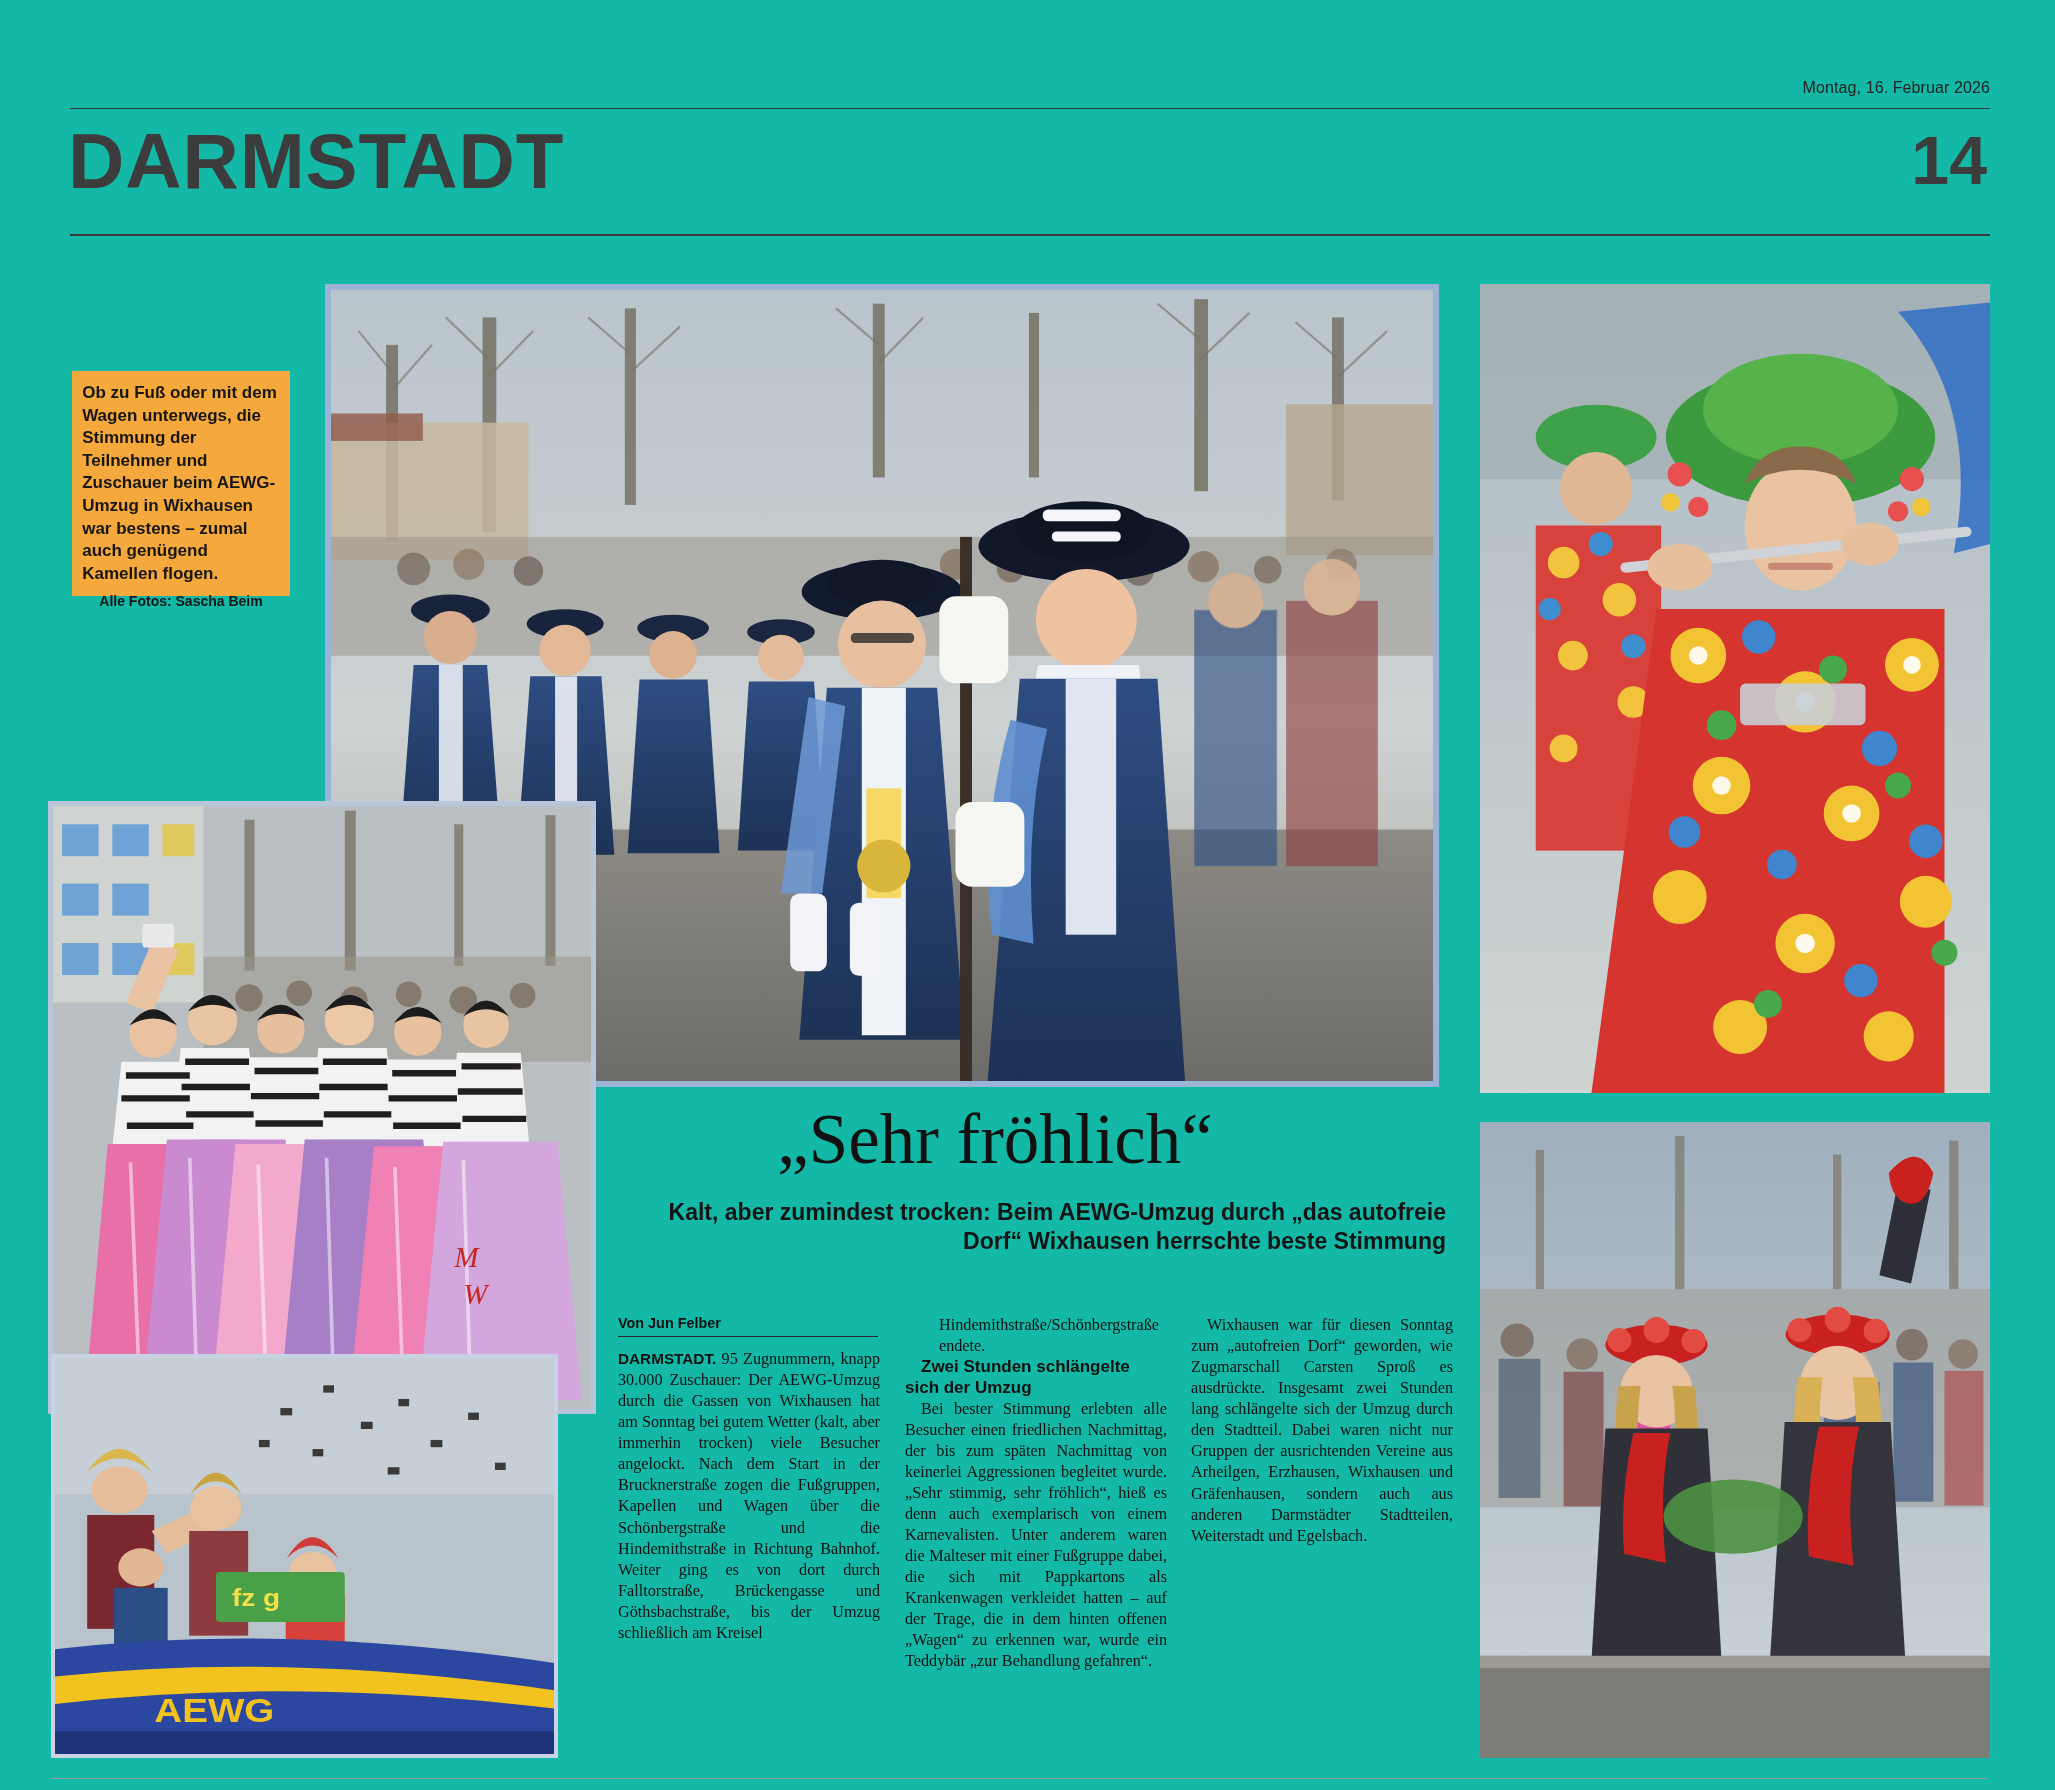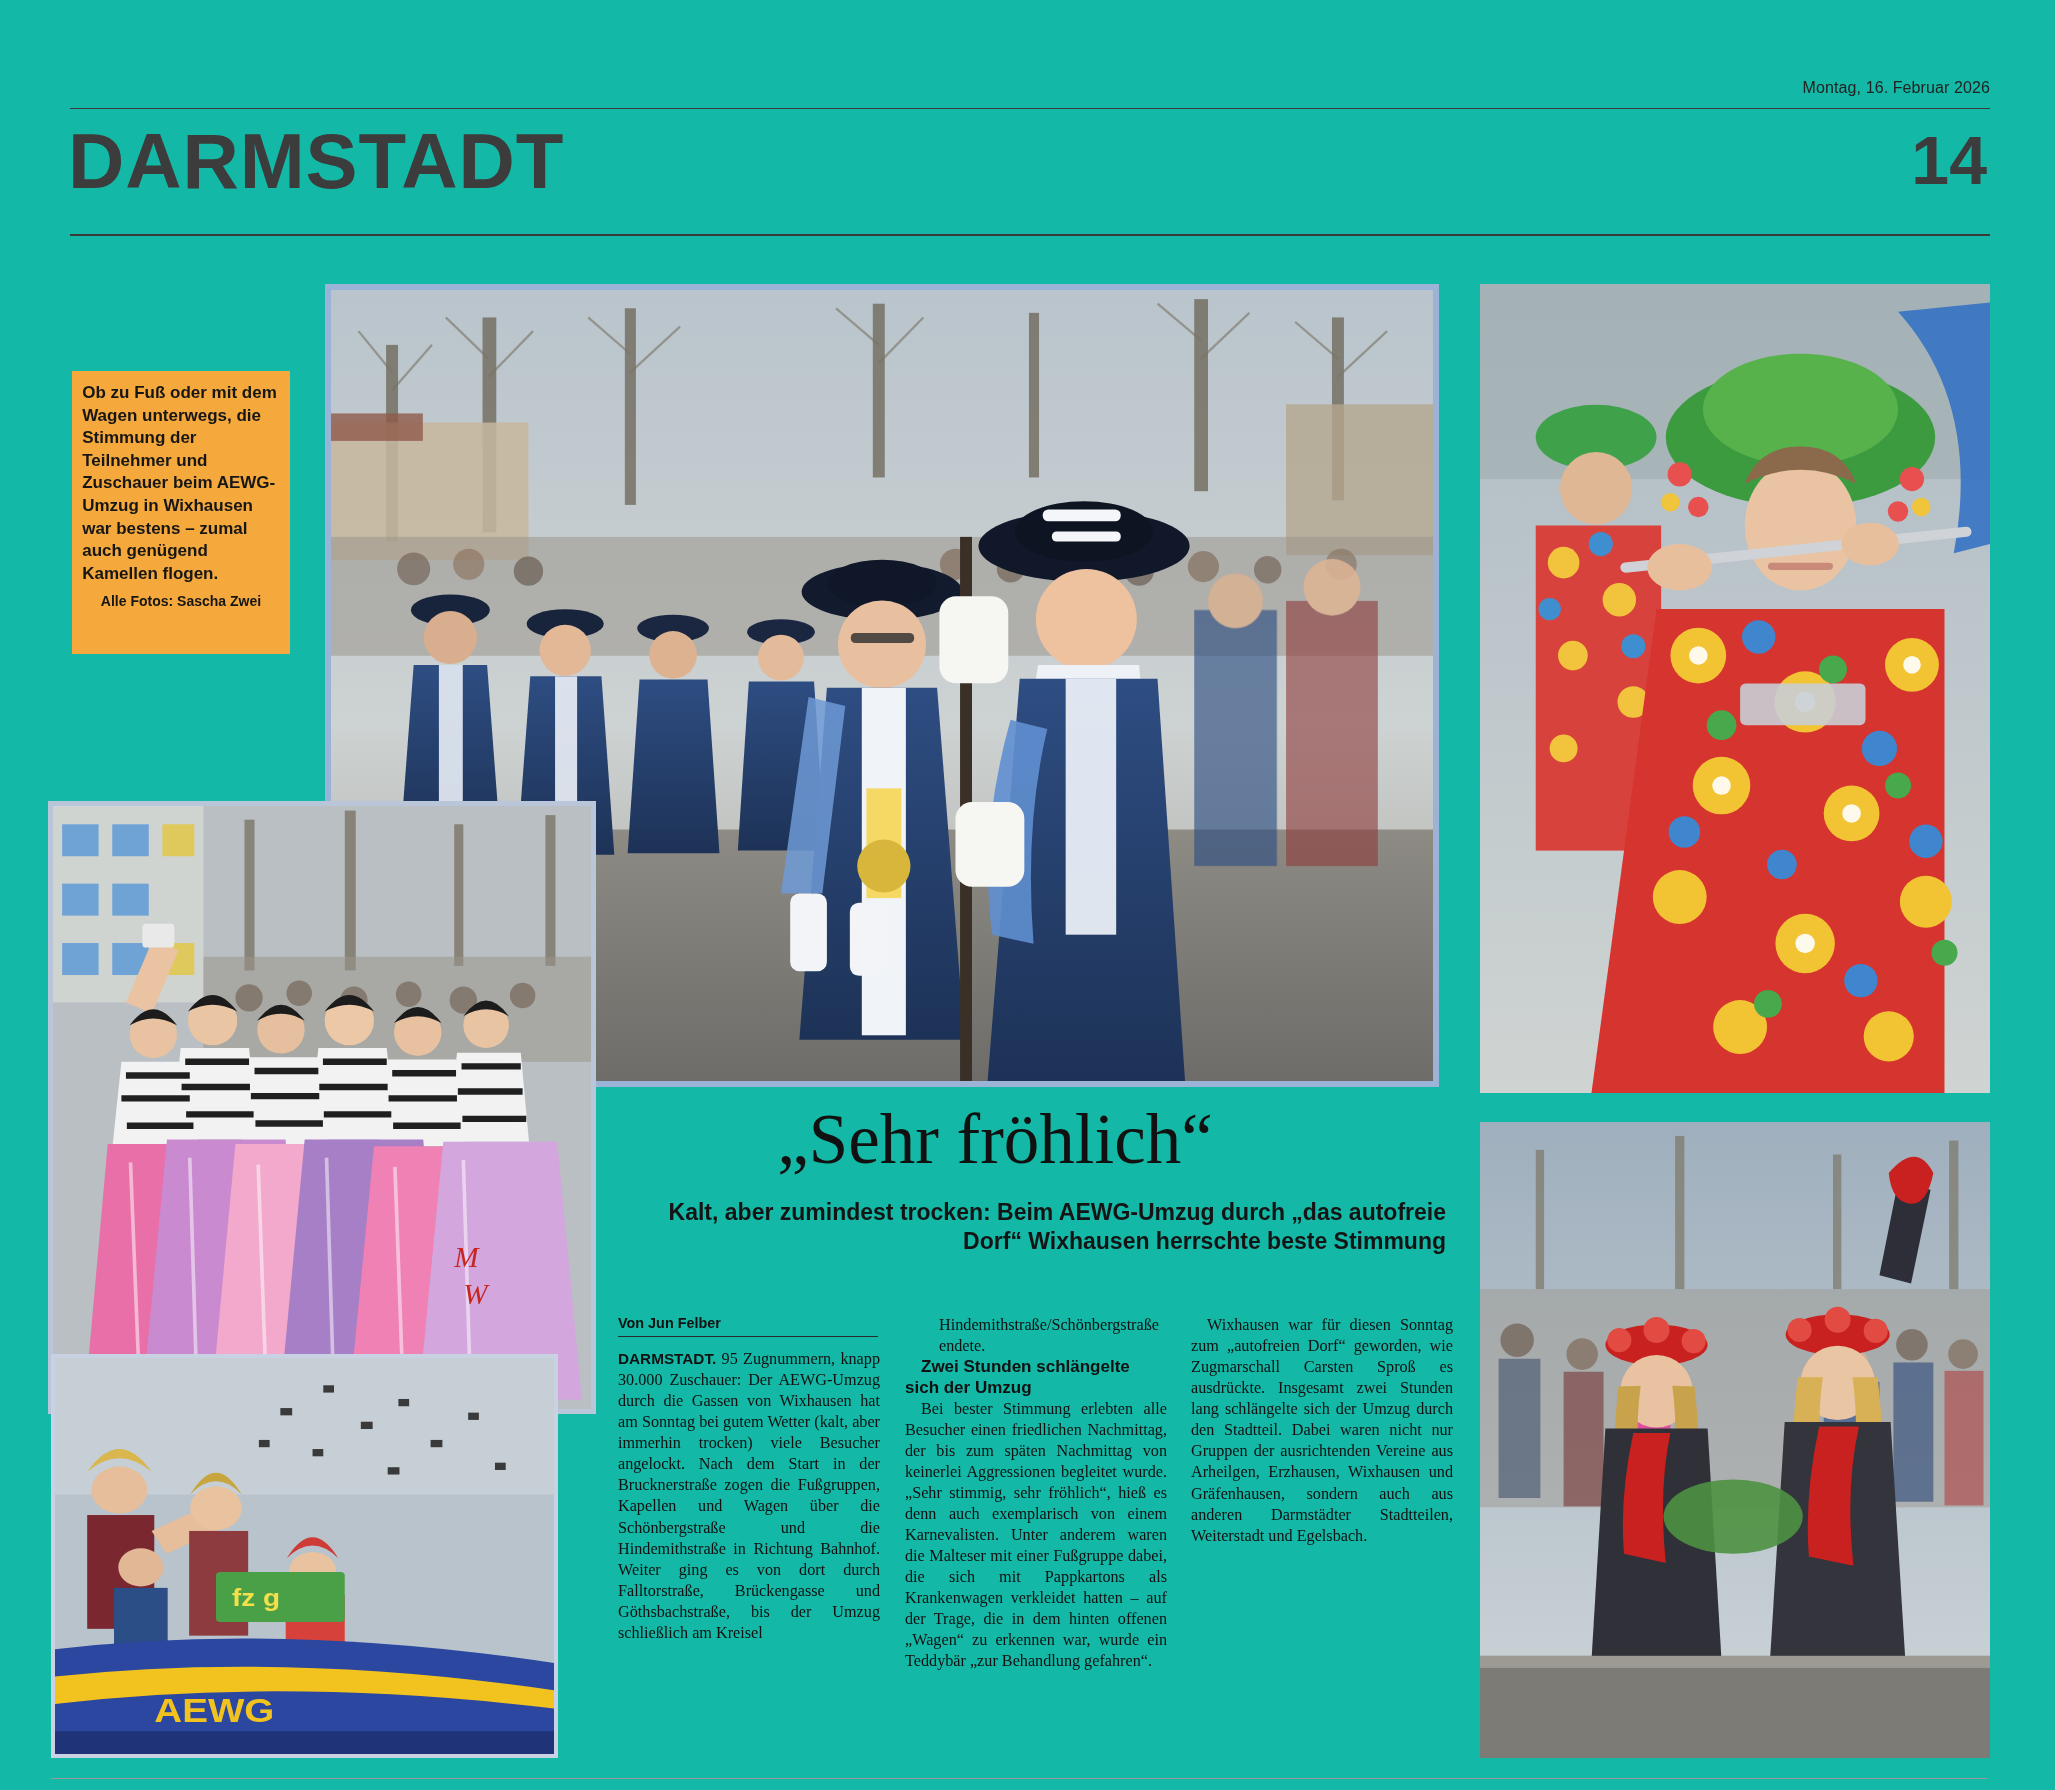--- a/index.html
+++ b/index.html
@@ -59,21 +59,21 @@
     font-size: 68px;
     color: #3c3c3c;
     line-height: 1;
     text-align: center;
   }
 
   
   .caption-box {
     position: absolute;
     left: 72px; top: 371px;
-    width: 218px; height: 283px;
+    width: 218px; height: 225px;
     background: #f5a83b;
     padding: 11px 10.2px 8.4px 10.2px;
     box-sizing: border-box;
     font-family: "Liberation Sans", sans-serif;
     font-weight: bold;
     font-size: 17px;
     line-height: 1.33;
     color: #161616;
   }
   .caption-credit {
@@ -200,21 +200,21 @@
 <div class="page">
 
   <div class="masthead-rule-top"></div>
   <div class="dateline">Montag, 16. Februar 2026</div>
   <div class="section-title">DARMSTADT</div>
   <div class="page-number">14</div>
   <div class="masthead-rule-bottom"></div>
 
   <div class="caption-box">
     <div>Ob zu Fuß oder mit dem Wagen unterwegs, die Stimmung der Teilnehmer und Zuschauer beim AEWG-Umzug in Wixhausen war bestens – zumal auch genügend Kamellen flogen.</div>
-    <div class="caption-credit">Alle Fotos: Sascha Zwei</div>
+    <div class="caption-credit">Alle Fotos: Sascha Beim</div>
   </div>
 
   <div class="photo" id="photo-main">
     <svg viewBox="0 0 2400 1730" preserveAspectRatio="none" style="width:100%;height:100%;display:block">
       <defs>
         <linearGradient id="skyA" x1="0" y1="0" x2="0" y2="1">
           <stop offset="0%" stop-color="#b9c4cc"></stop>
             <stop offset="55%" stop-color="#cdd2d2"></stop>
             <stop offset="100%" stop-color="#a9a79c"></stop>
         </linearGradient>

